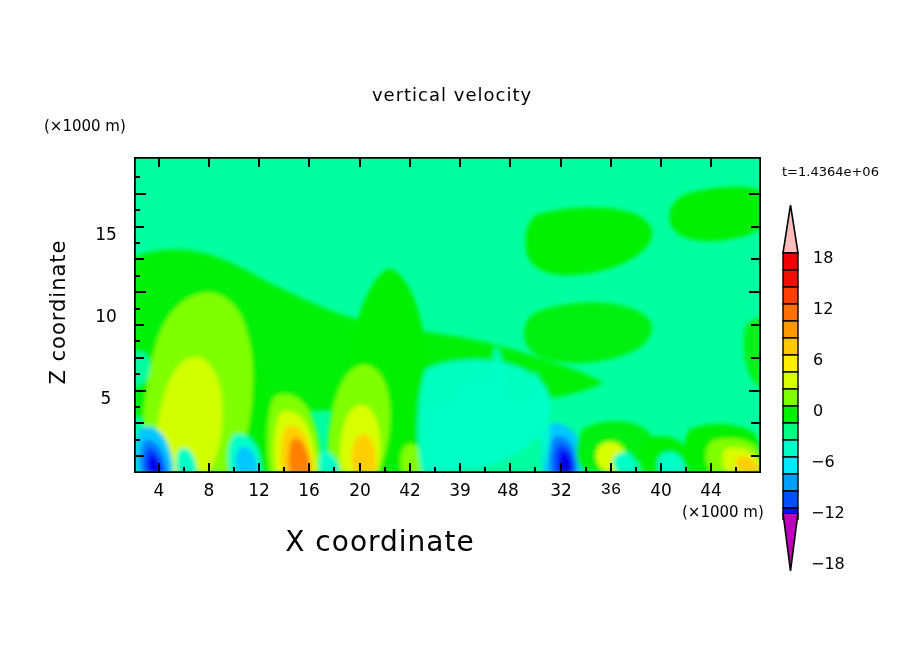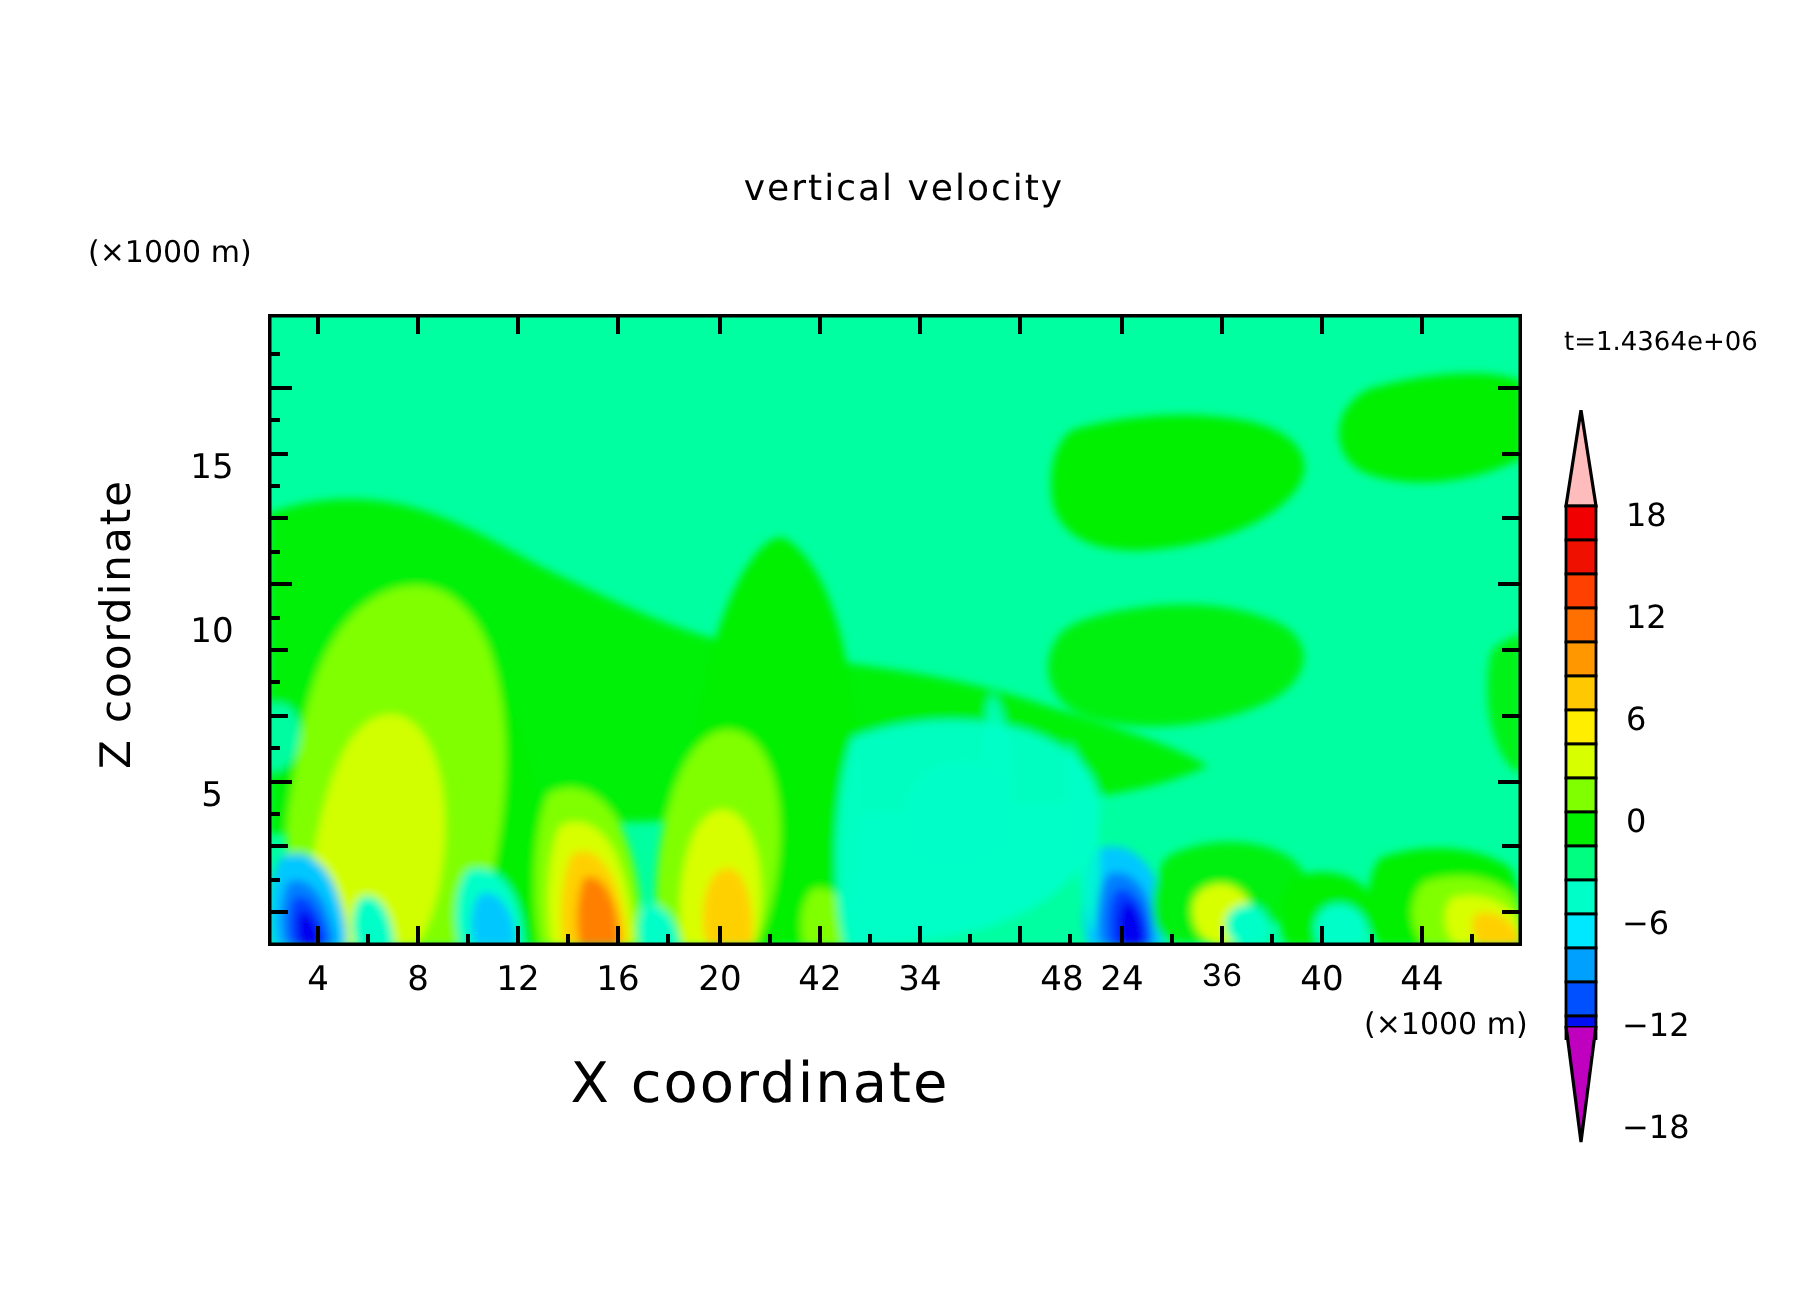--- a/index.html
+++ b/index.html
@@ -237,26 +237,26 @@
   </g>
 </svg>
 </div>
 
 <div class="xtick" style="left:139px;">4</div>
 <div class="xtick" style="left:189px;">8</div>
 <div class="xtick" style="left:239px;">12</div>
 <div class="xtick" style="left:289px;">16</div>
 <div class="xtick" style="left:340px;">20</div>
 <div class="xtick" style="left:390px;">42</div>
-<div class="xtick" style="left:440px;">34</div>
-<div class="xtick" style="left:541px;">24</div>
+<div class="xtick" style="left:440px;">39</div>
+<div class="xtick" style="left:541px;">32</div>
 <div class="xtick" style="left:591px;font-family:Liberation Mono, monospace;">36</div>
 <div class="xtick" style="left:641px;">40</div>
 <div class="xtick" style="left:691px;">44</div>
-<div class="xtick" style="left:511px;">48</div>
+<div class="xtick" style="left:488px;">48</div>
 
 <div class="ytick" style="left:86px;top:224px;">15</div>
 <div class="ytick" style="left:86px;top:306px;">10</div>
 <div class="ytick" style="left:86px;top:388px;">5</div>
 
 <div class="abs" id="cbwrap">
 <svg width="28" height="315" viewBox="0 0 28 315">
 
   <polygon points="10.5,0 3,48 18,48" fill="#ffbcbc" stroke="#000" stroke-width="1.6"></polygon>
   <g stroke="#000" stroke-width="1.4">

